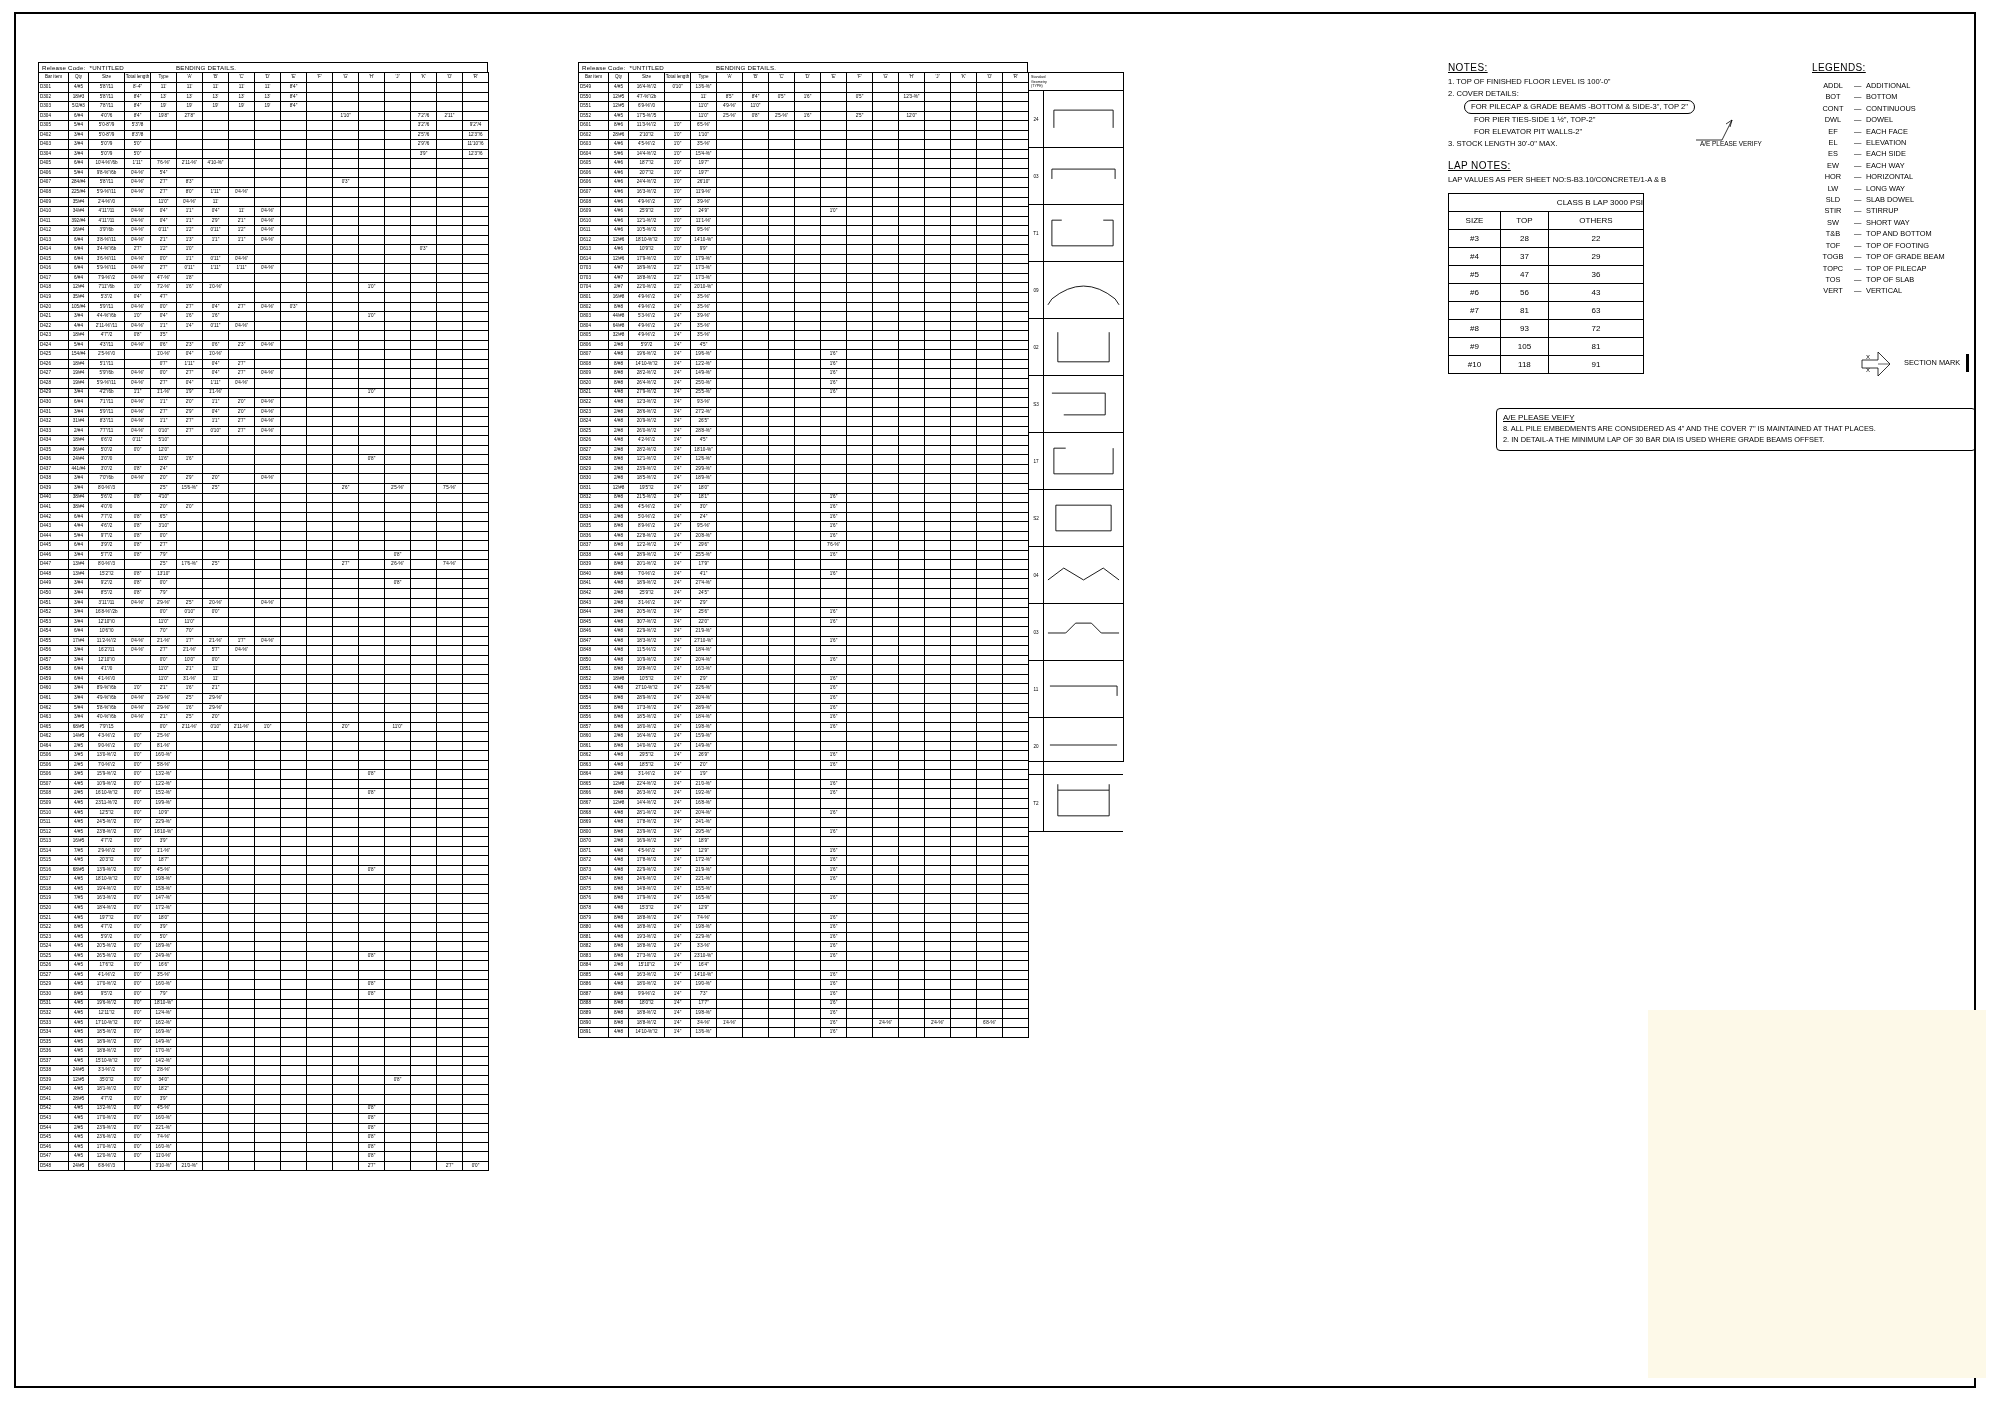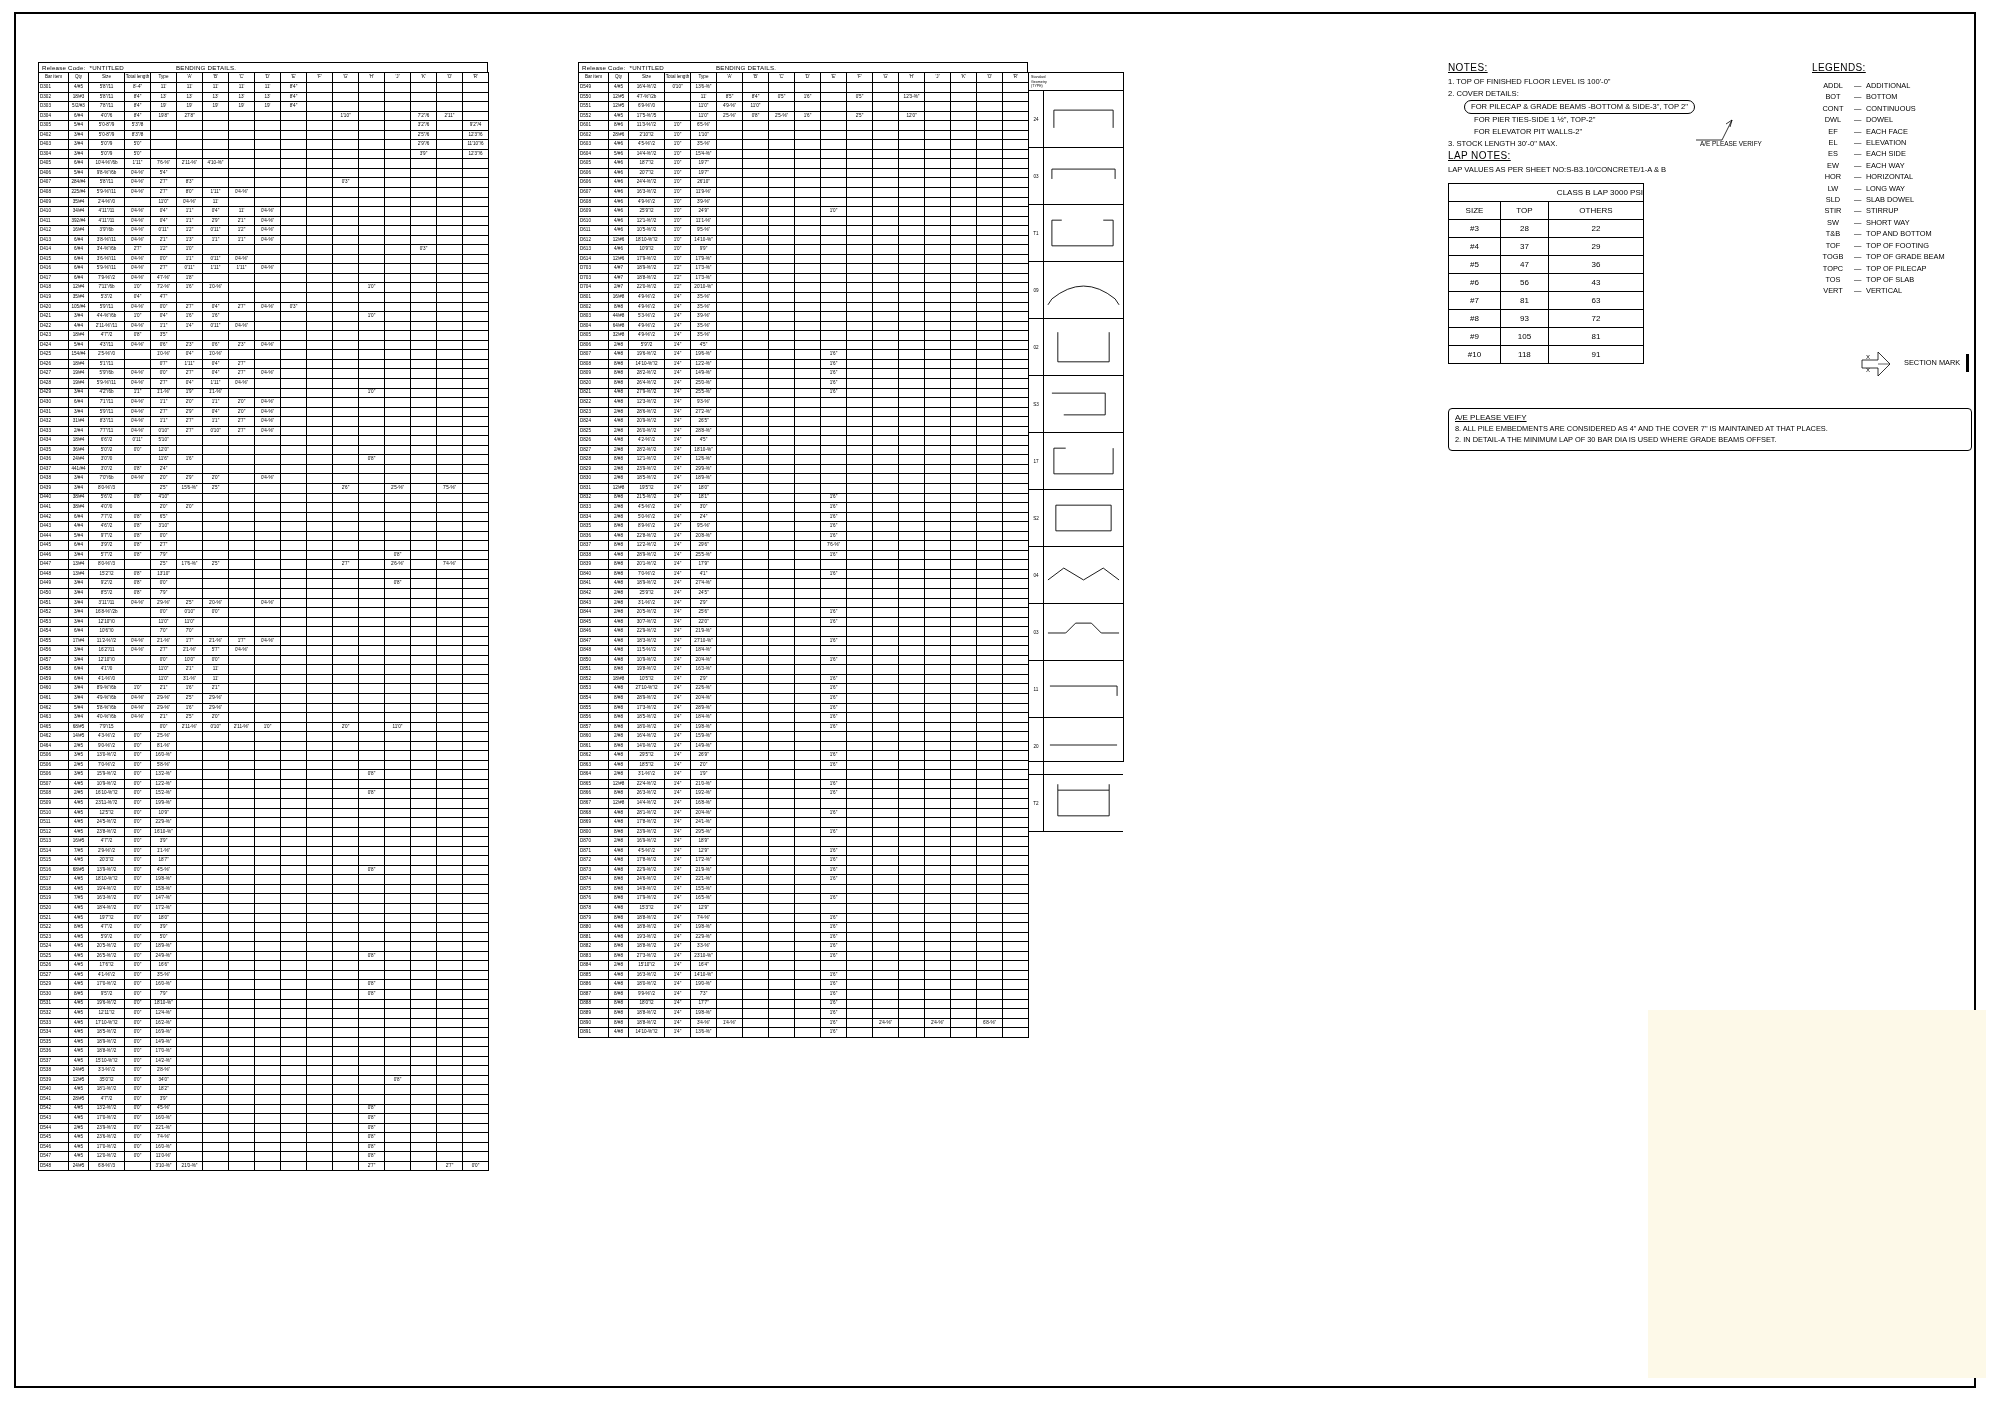--- a/index.html
+++ b/index.html
@@ -121,41 +121,41 @@
   .nt-line { font-size: 7.6px; line-height: 12px; white-space: nowrap; }
   .indent1 { padding-left: 16px; }
   .indent2 { padding-left: 26px; }
   .boxed {
     display: inline-block;
     border: 1px solid #000;
     border-radius: 9px;
     padding: 0px 6px;
     font-size: 7.6px;
   }
-  #lapnotes { }
+  #lapnotes { margin-top: 10px; }
   table.lap {
     border-collapse: collapse;
     margin-top: 7px;
     font-size: 8px;
     width: 196px;
   }
   table.lap td, table.lap th {
     border: 1px solid #000;
     height: 17px;
     text-align: center;
     font-weight: normal;
     font-size: 8px;
     padding: 0;
   }
   table.lap .spanhead { text-align: right; padding-left: 5px; }
   #verify {
     position: absolute;
-    left: 1448px;
+    left: 1496px;
     top: 408px;
-    width: 524px;
+    width: 480px;
     border: 1px solid #000;
     border-radius: 4px;
     padding: 3px 6px 5px 6px;
     box-sizing: border-box;
     font-size: 7.4px;
     line-height: 11px;
   }
   #verify .vh { text-decoration: underline; font-size: 8px; }
 
   

